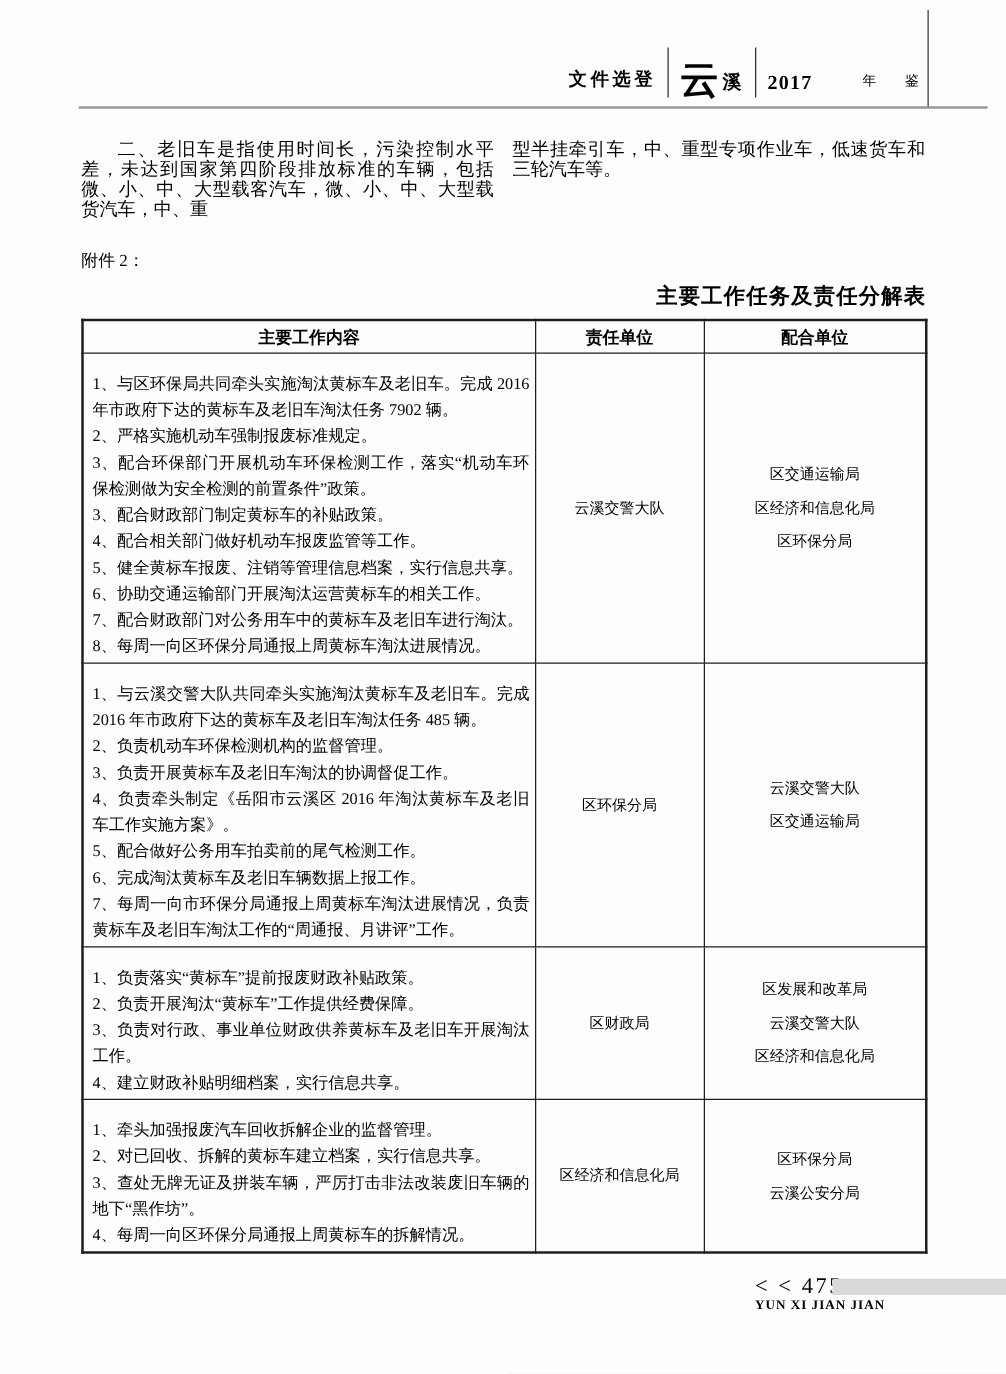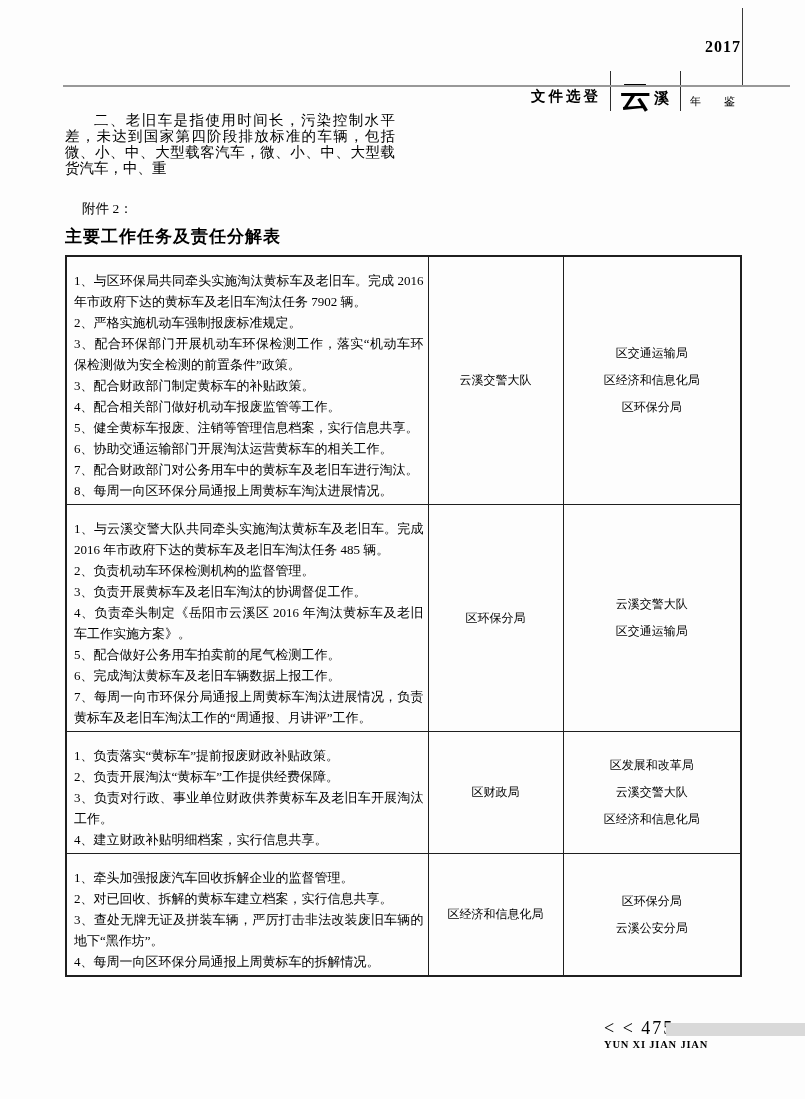--- a/index.html
+++ b/index.html
@@ -8,32 +8,32 @@
     font-family:"Liberation Serif","DejaVu Serif",serif;color:#000000;
     overflow:hidden;margin:0 auto;
   }
   
   .masthead{position:absolute;top:38px;right:64px;display:flex;align-items:flex-end;}
   .section-label{font-weight:700;font-size:14.5px;letter-spacing:3px;padding-bottom:5px;}
   .v-divider{width:1px;height:40px;background:#2d2d2d;margin:0 9px;}
   .logo{display:flex;align-items:flex-end;}
   .logo-main{font-size:31px;font-weight:700;line-height:0.95;}
   .logo-sub{font-size:15px;font-weight:700;padding:0 2px 3px 3px;}
-  .year-box{display:flex;flex-direction:column;align-items:flex-end;line-height:1.15;padding-bottom:2px;gap:40px;}
+  .year-box{display:flex;flex-direction:row;align-items:center;line-height:1.15;padding-bottom:2px;gap:40px;}
   .year-value{font-size:16px;font-weight:600;letter-spacing:1px;}
   .year-label{font-size:11px;letter-spacing:6px;font-family:Liberation Mono, monospace;}
   .tall-divider{position:absolute;left:742px;top:8px;width:1px;height:78px;background:#3a3a3a;}
   .header-rule{position:absolute;left:63px;top:85px;width:727px;height:2px;background:#989898;}
   
   .main{position:absolute;left:65px;top:97px;width:676px;}
   .intro{display:flex;gap:15px;font-size:14.5px;line-height:16px;text-align:justify;}
   .intro .col{width:330px;}
   .intro .col.first{text-indent:2em;}
-  .attachment{margin:10px 0 0 17px;font-size:13.5px;}
-  .table-title{margin:7px 0 7px 0;text-align:left;font-size:17px;font-weight:700;letter-spacing:1px;}
+  .attachment{margin:10px 0 0 0;font-size:13.5px;}
+  .table-title{margin:7px 0 7px 0;text-align:right;font-size:17px;font-weight:700;letter-spacing:1px;}
   
   table.tasks{border-collapse:collapse;width:675px;table-layout:fixed;border:2px solid #1f1f1f;}
   table.tasks th,table.tasks td{border:1px solid #1f1f1f;font-weight:normal;}
   table.tasks th{font-size:13.5px;font-weight:700;height:25px;text-align:center;padding:0;}
   td.cell-content{
     font-size:13px;line-height:21px;padding:13px 4px 3px 7px;
     vertical-align:top;white-space:pre-line;text-align:justify;
   }
   td.cell-unit{
     font-size:12px;line-height:27px;text-align:center;vertical-align:middle;
@@ -63,32 +63,38 @@
       <span class="year-value">2017</span>
       <span class="year-label">年　鉴</span>
     </span>
   </div>
   <div class="tall-divider"></div>
   <div class="header-rule"></div>
 
   <div class="main">
     <div class="intro">
       <p class="col first">二、老旧车是指使用时间长，污染控制水平差，未达到国家第四阶段排放标准的车辆，包括微、小、中、大型载客汽车，微、小、中、大型载货汽车，中、重</p>
+      <p class="col">型半挂牵引车，中、重型专项作业车，低速货车和三轮汽车等。</p>
     </div>
 
     <p class="attachment">附件 2：</p>
     <h1 class="table-title">主要工作任务及责任分解表</h1>
 
     <table class="tasks">
       <colgroup>
         <col style="width:362px">
           <col style="width:135px">
           <col style="width:178px">
       </colgroup>
       <tbody>
+          <tr>
+        <th>主要工作内容</th>
+        <th>责任单位</th>
+        <th>配合单位</th>
+      </tr>
       <tr class="h1">
         <td class="cell-content">1、与区环保局共同牵头实施淘汰黄标车及老旧车。完成 2016 年市政府下达的黄标车及老旧车淘汰任务 7902 辆。
 2、严格实施机动车强制报废标准规定。
 3、配合环保部门开展机动车环保检测工作，落实“机动车环保检测做为安全检测的前置条件”政策。
 3、配合财政部门制定黄标车的补贴政策。
 4、配合相关部门做好机动车报废监管等工作。
 5、健全黄标车报废、注销等管理信息档案，实行信息共享。
 6、协助交通运输部门开展淘汰运营黄标车的相关工作。
 7、配合财政部门对公务用车中的黄标车及老旧车进行淘汰。
 8、每周一向区环保分局通报上周黄标车淘汰进展情况。</td>

